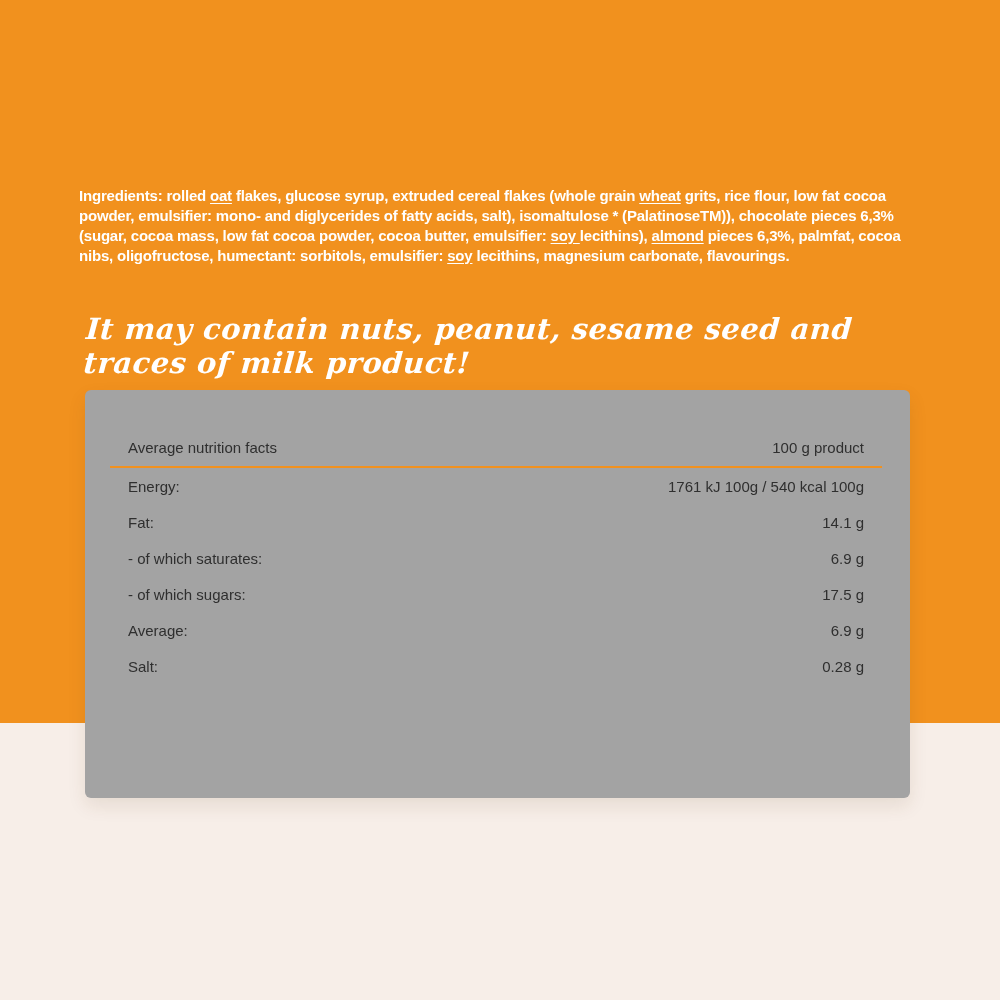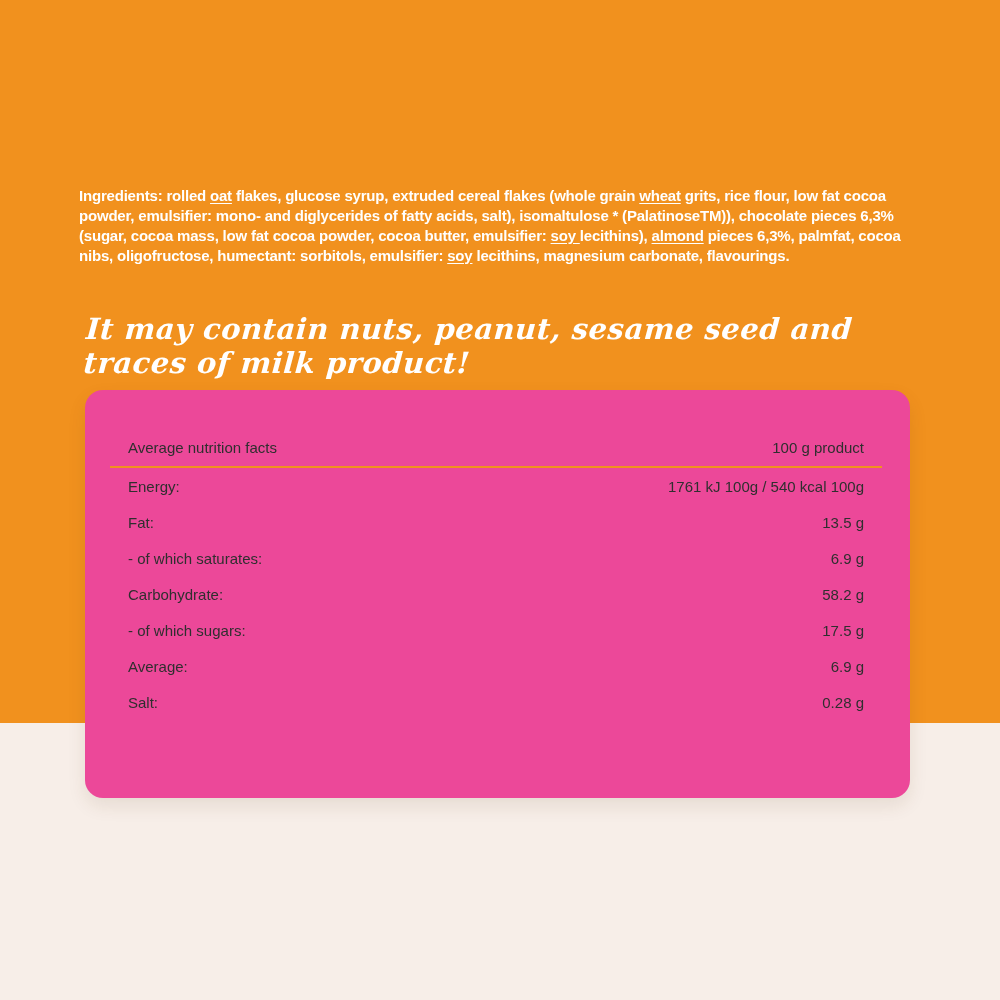--- a/index.html
+++ b/index.html
@@ -42,22 +42,22 @@
     letter-spacing: 0.5px;
     transform: skewX(-4deg);
     transform-origin: left;
   }
   .card {
     position: absolute;
     left: 85px;
     top: 390px;
     width: 825px;
     height: 408px;
-    background: #ec4899;
-    border-radius: 18px;
+    background: #a3a3a3;
+    border-radius: 6px;
     box-shadow: 0 8px 18px rgba(90, 60, 20, 0.10);
     padding: 46px 28px 0 25px;
   }
   .ntable { width: 100%; color: #2F2F2F; }
   .thead {
     display: flex;
     justify-content: space-between;
     align-items: center;
     padding: 0 18px 6px 18px;
     border-bottom: 2px solid #F1911E;
@@ -89,29 +89,25 @@
     <div class="thead">
       <span class="tlabel">Average nutrition facts</span>
       <span class="tvalue">100 g product</span>
     </div>
     <div class="trow">
       <span class="tlabel">Energy:</span>
       <span class="tvalue">1761 kJ 100g / 540 kcal 100g</span>
     </div>
     <div class="trow">
       <span class="tlabel">Fat:</span>
-      <span class="tvalue">13.5 g</span>
+      <span class="tvalue">14.1 g</span>
     </div>
     <div class="trow">
       <span class="tlabel">- of which saturates:</span>
       <span class="tvalue">6.9 g</span>
-    </div>
-    <div class="trow">
-      <span class="tlabel">Carbohydrate:</span>
-      <span class="tvalue">58.2 g</span>
     </div>
     <div class="trow">
       <span class="tlabel">- of which sugars:</span>
       <span class="tvalue">17.5 g</span>
     </div>
     <div class="trow">
       <span class="tlabel">Average:</span>
       <span class="tvalue">6.9 g</span>
     </div>
     <div class="trow">

